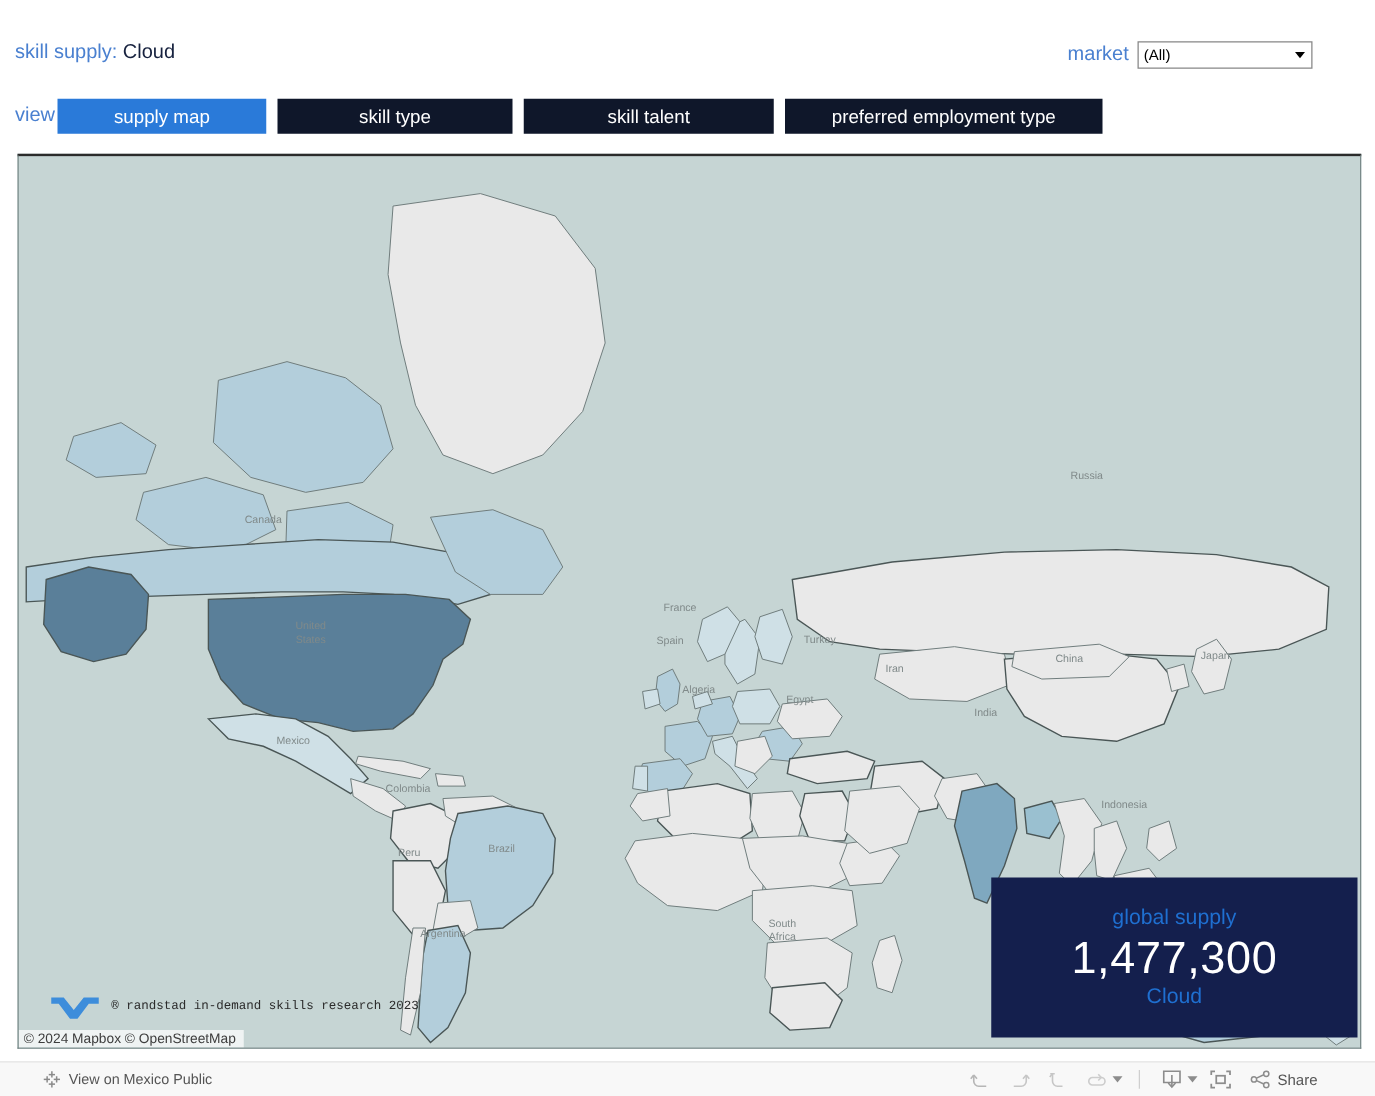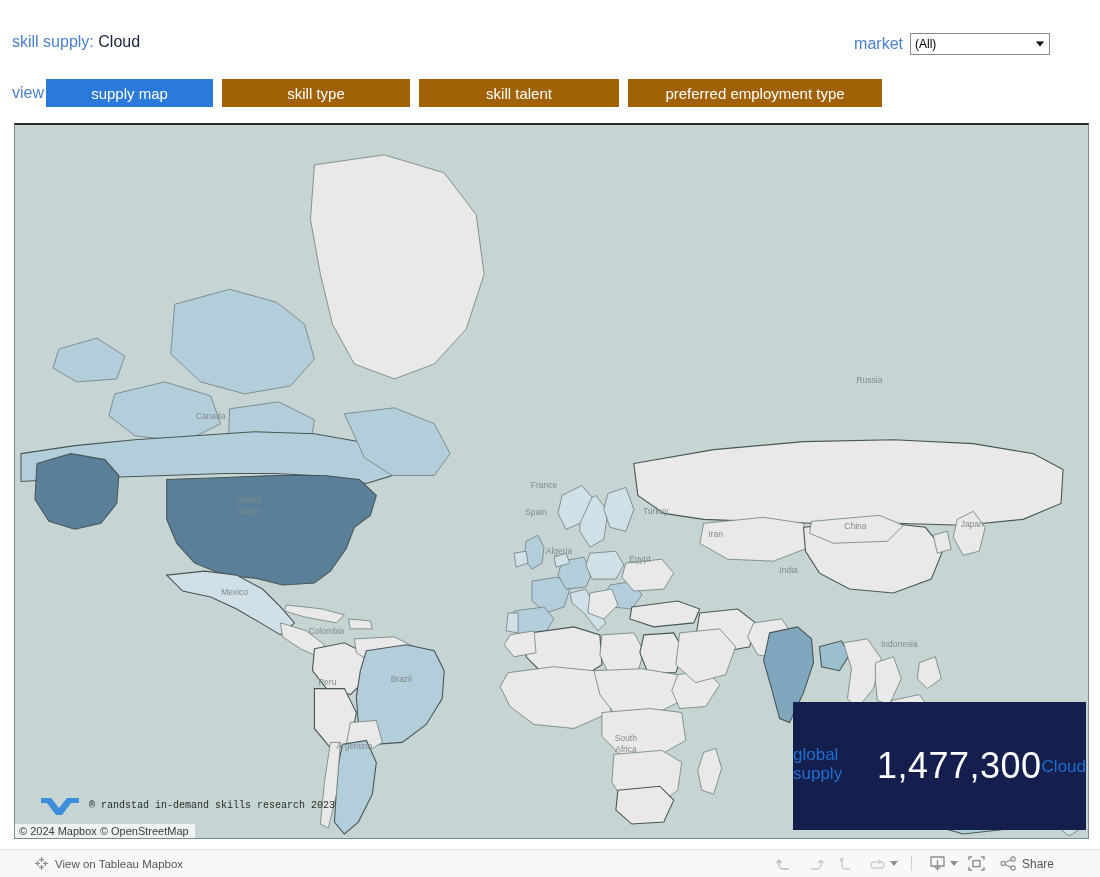--- a/index.html
+++ b/index.html
@@ -60,21 +60,21 @@
     padding-right: 2px;
   }
   .tab {
     height: 28px;
     display: flex; align-items: center; justify-content: center;
     color: #ffffff; font-size: 15px;
     margin-right: 9px;
     cursor: pointer;
     user-select: none;
   }
-  .tab.inactive { background: #a16207; }
+  .tab.inactive { background: #0f172a; }
   .tab.active { background: #2a7ad9; }
   .tab-0 { width: 167px; }
   .tab-1 { width: 188px; }
   .tab-2 { width: 200px; }
   .tab-3 { width: 254px; margin-right: 0; }
 
   
   .map-frame {
     position: absolute; left: 14px; top: 123px;
     width: 1075px; height: 716px;
@@ -113,21 +113,21 @@
     padding: 1px 6px 1px 4px;
     white-space: nowrap;
     z-index: 4;
   }
 
   
   .kpi-panel {
     position: absolute; right: 2px; bottom: 8px;
     width: 293px; height: 128px;
     background: #141f4d;
-    display: flex; flex-direction: row;
+    display: flex; flex-direction: column;
     align-items: center; justify-content: center;
     z-index: 5;
   }
   .kpi-title {
     color: #1f6fd0; font-size: 17px;
     line-height: 1.1; margin-bottom: 2px;
   }
   .kpi-value {
     color: #ffffff; font-size: 36px;
     line-height: 1.1; letter-spacing: 0.5px;
@@ -362,21 +362,21 @@
         <rect x="6.9" y="1" width="1.2" height="5"></rect>
           <rect x="5" y="3.1" width="5" height="1.2"></rect>
         <rect x="6.9" y="9" width="1.2" height="5"></rect>
           <rect x="5" y="10.7" width="5" height="1.2"></rect>
         <rect x="1" y="6.9" width="5" height="1.2"></rect>
           <rect x="3.1" y="5" width="1.2" height="5"></rect>
         <rect x="9" y="6.9" width="5" height="1.2"></rect>
           <rect x="10.7" y="5" width="1.2" height="5"></rect>
       </g>
     </svg>
-    <span class="tableau-link-text">View on Tableau Mapbox</span>
+    <span class="tableau-link-text">View on Mexico Public</span>
   </div>
 
   <div class="toolbar-right">
 
     <div class="tb-btn">
       <svg width="17" height="15" viewBox="0 0 17 15">
         <path d="M3 4 L3 9 A4 4 0 0 0 7 13 L13 13" fill="none" stroke="#b6b6b6" stroke-width="1.3"></path>
         <path d="M3 4 L0.6 7 M3 4 L5.6 7" fill="none" stroke="#b6b6b6" stroke-width="1.3"></path>
       </svg>
     </div>

